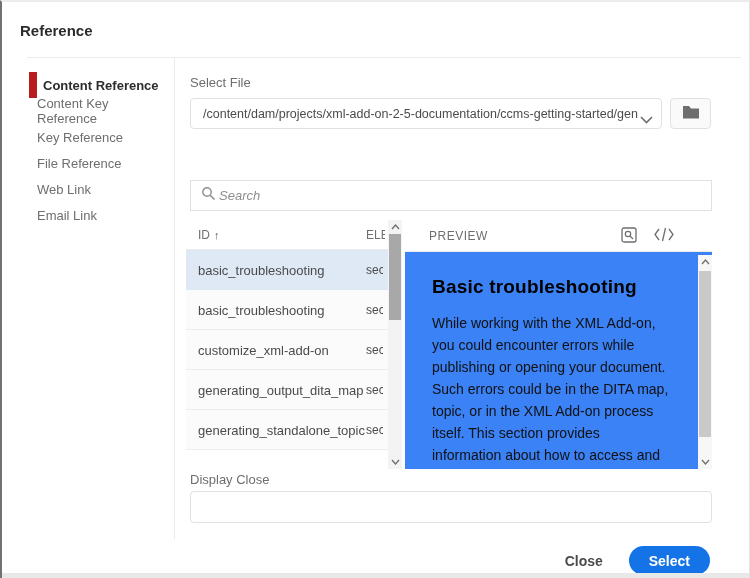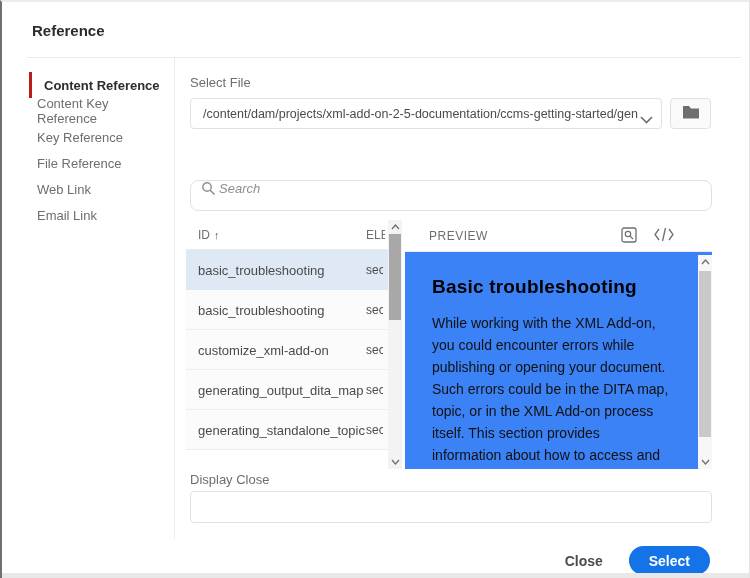--- a/index.html
+++ b/index.html
@@ -4,43 +4,43 @@
 <style>
   * { margin:0; padding:0; box-sizing:border-box; }
   body { font-family:"Liberation Sans", sans-serif; background:#fff; }
   .dialog {
     position:relative; width:750px; height:578px; background:#fff; overflow:hidden;
     border-top:2px solid #ececec; border-right:1px solid #e2e2e2;
     border-left:2px solid #717171; border-bottom:0;
   }
   .bottom-strip { position:absolute; left:0; right:0; bottom:0; height:5px; background:#e8e8e8; }
 
-  .title { position:absolute; left:30px; top:20px; font-size:15px; font-weight:bold; color:#2c2c2c; }
+  .title { position:absolute; left:18px; top:20px; font-size:15px; font-weight:bold; color:#2c2c2c; }
   .divider-h { position:absolute; left:25px; right:8px; top:55px; height:1px; background:#ebebeb; }
   .divider-v { position:absolute; left:172px; top:56px; height:481px; width:1px; background:#ebebeb; }
 
   
   .sidebar { position:absolute; left:27px; top:70px; width:140px; }
   .nav-item { height:26px; display:flex; align-items:center; font-size:13px; color:#6e6e6e; cursor:pointer; padding-left:8px; }
-  .nav-item.active { color:#2c2c2c; font-weight:bold; border-left:3px solid #b91c1c; padding-left:12px; }
+  .nav-item.active { color:#2c2c2c; font-weight:bold; border-left:8px solid #b91c1c; padding-left:6px; }
 
   
   .field-label { position:absolute; font-size:13px; color:#6e6e6e; }
 
   
   .combo { position:absolute; left:188px; top:96px; width:472px; height:31px; border:1px solid #e1e1e1;
     border-radius:4px; background:#fff; display:flex; align-items:center; overflow:hidden; cursor:pointer; }
   .combo-value { font-size:12.5px; color:#4b4b4b; white-space:nowrap; overflow:hidden; padding-left:12px; flex:1; }
   .combo-chev { position:absolute; right:8px; top:11px; background:#fff; padding-left:2px; }
   .icon-btn { position:absolute; left:668px; top:96px; width:41px; height:31px; border:1px solid #e1e1e1;
     border-radius:4px; background:#fafafa; display:flex; align-items:center; justify-content:center; cursor:pointer; }
 
   
   .search-box { position:absolute; left:188px; top:178px; width:522px; height:31px; border:1px solid #e1e1e1;
-    border-radius:8px; background:#fff; display:flex; align-items:flex-start; padding-left:10px; }
+    border-radius:0; background:#fff; display:flex; align-items:center; padding-left:10px; }
   .search-box svg { flex:0 0 auto; }
   .search-input { border:0; outline:none; flex:1; font-size:13px; color:#4b4b4b; margin-left:3px;
     font-family:"Liberation Sans", sans-serif; background:transparent; }
   .search-input::placeholder { font-style:italic; color:#8e8e8e; }
 
   
   .table-wrap { position:absolute; left:184px; top:218px; width:212px; height:249px; }
   .table-header { position:relative; height:30px; border-bottom:1px solid #ebebeb; }
   .col-id { position:absolute; left:12px; top:8px; font-size:12px; color:#6e6e6e; }
   .sort-arrow { font-size:11px; color:#5a5a5a; margin-left:4px; }

